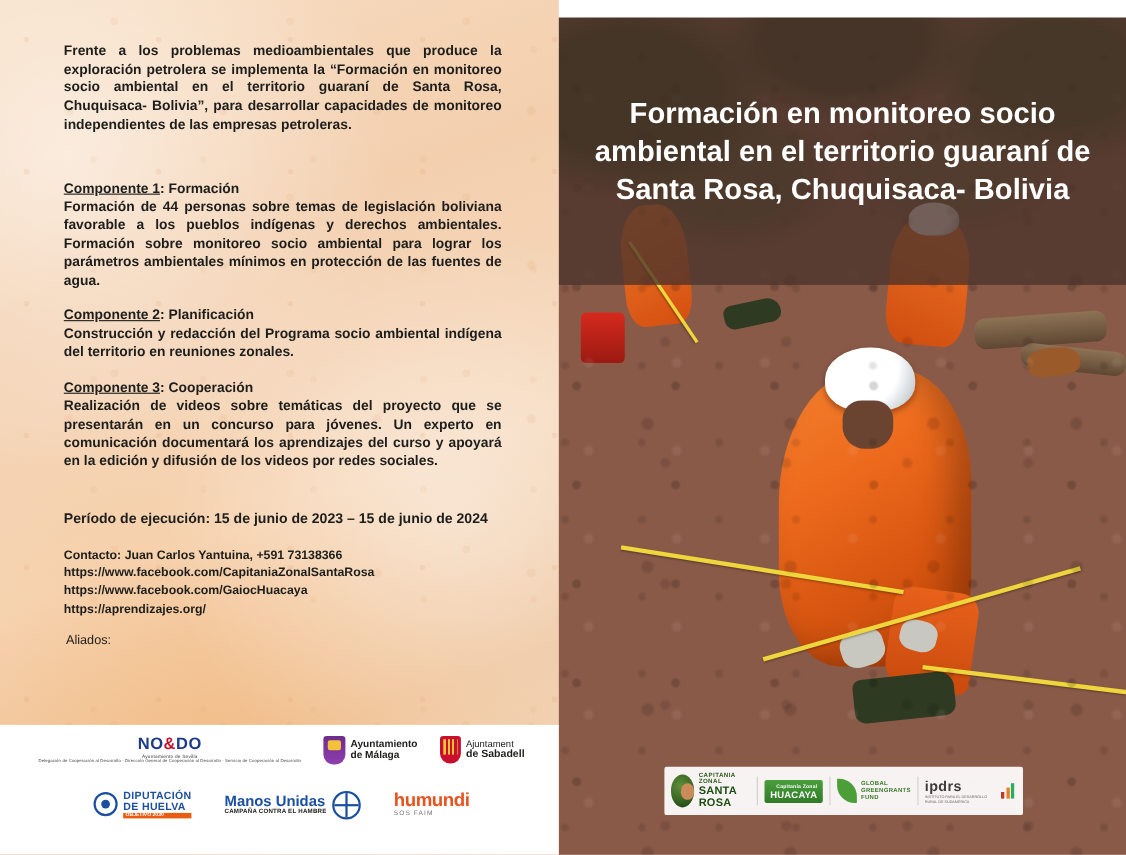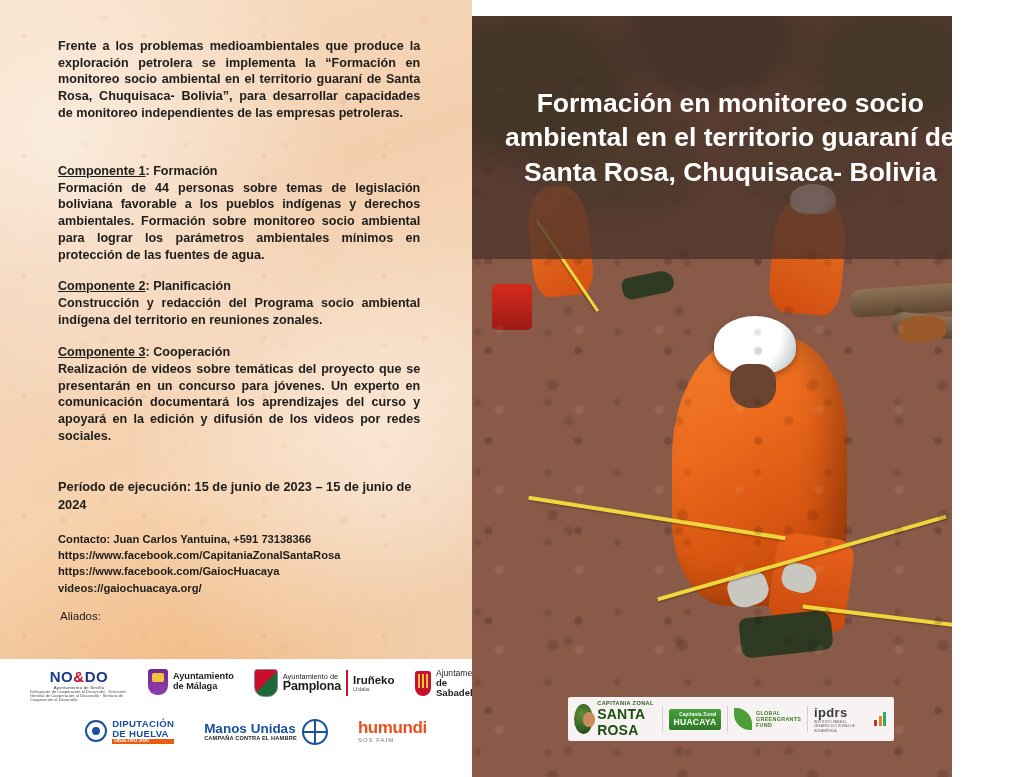--- a/index.html
+++ b/index.html
@@ -6,21 +6,21 @@
   html, body { margin: 0; padding: 0; }
   body {
     width: 1024px;
     height: 777px;
     font-family: "Liberation Sans", sans-serif;
     overflow: hidden;
     background: #ffffff;
   }
   .page {
     position: relative;
-    width: 952px;
+    width: 1024px;
     height: 777px;
     display: flex;
   }
 
   
   .left-panel {
     position: relative;
     width: 508px;
     height: 777px;
     background:
@@ -390,21 +390,21 @@
     position: relative;
   }
   .cz-badge::after {
     content: "";
     position: absolute; left: 9px; top: 8px;
     width: 12px; height: 15px;
     background: #c98c5a;
     border-radius: 50% 50% 45% 45%;
   }
   .cz-txt .l1 { font-size: 5.6px; font-weight: bold; color: #2f5a1e; letter-spacing: .4px; }
-  .cz-txt .l2 { font-size: 14px; font-weight: bold; color: #1d4d12; letter-spacing: .2px; }
+  .cz-txt .l2 { font-size: 10px; font-weight: bold; color: #1d4d12; letter-spacing: .2px; }
   .hu-chip {
     background: linear-gradient(180deg,#4aa03c,#2f7a27);
     color: #fff;
     border-radius: 2px;
     padding: 3px 5px;
     text-align: right;
   }
   .hu-chip .l1 { font-size: 4.6px; font-weight: bold; letter-spacing: .2px; }
   .hu-chip .l2 { font-size: 8.6px; font-weight: bold; letter-spacing: .2px; }
   .gg-leaf {
@@ -450,21 +450,21 @@
         <span class="u">Componente 3</span><span>: Cooperación</span>
       </p>
       <p class="comp-body">Realización de videos sobre temáticas del proyecto que se presentarán en un concurso para jóvenes. Un experto en comunicación documentará los aprendizajes del curso y apoyará en la edición y difusión de los videos por redes sociales.</p>
 
       <p class="period">Período de ejecución: 15 de junio de 2023 – 15 de junio de 2024</p>
 
       <div class="contact">
         <div>Contacto: Juan Carlos Yantuina, +591 73138366</div>
         <div>https://www.facebook.com/CapitaniaZonalSantaRosa</div>
         <div>https://www.facebook.com/GaiocHuacaya</div>
-        <div>videos://gaiochuacaya.org/</div>
+        <div>https://aprendizajes.org/</div>
       </div>
 
       <p class="allies-label">Aliados:</p>
     </div>
 
     <div class="logo-strip">
 
       <div class="logo-row">
 
         <div class="logo">
@@ -478,32 +478,20 @@
         </div>
 
         <div class="logo">
           <div class="malaga-shield"></div>
           <div class="txt malaga-txt">
             <div class="l1">Ayuntamiento</div>
             <div class="l2">de Málaga</div>
           </div>
         </div>
 
-        <div class="logo">
-          <div class="pamp-shield"></div>
-          <div class="txt pamp-txt">
-            <div class="l1">Ayuntamiento de</div>
-            <div class="l2">Pamplona</div>
-          </div>
-          <div class="irun-bar"></div>
-          <div class="txt irun-txt">
-            <div class="l1">Iruñeko</div>
-            <div class="l2">Udala</div>
-          </div>
-        </div>
 
         <div class="logo">
           <div class="sab-shield"></div>
           <div class="txt sab-txt">
             <div class="l1">Ajuntament</div>
             <div class="l2">de Sabadell</div>
           </div>
         </div>
 
       </div>

